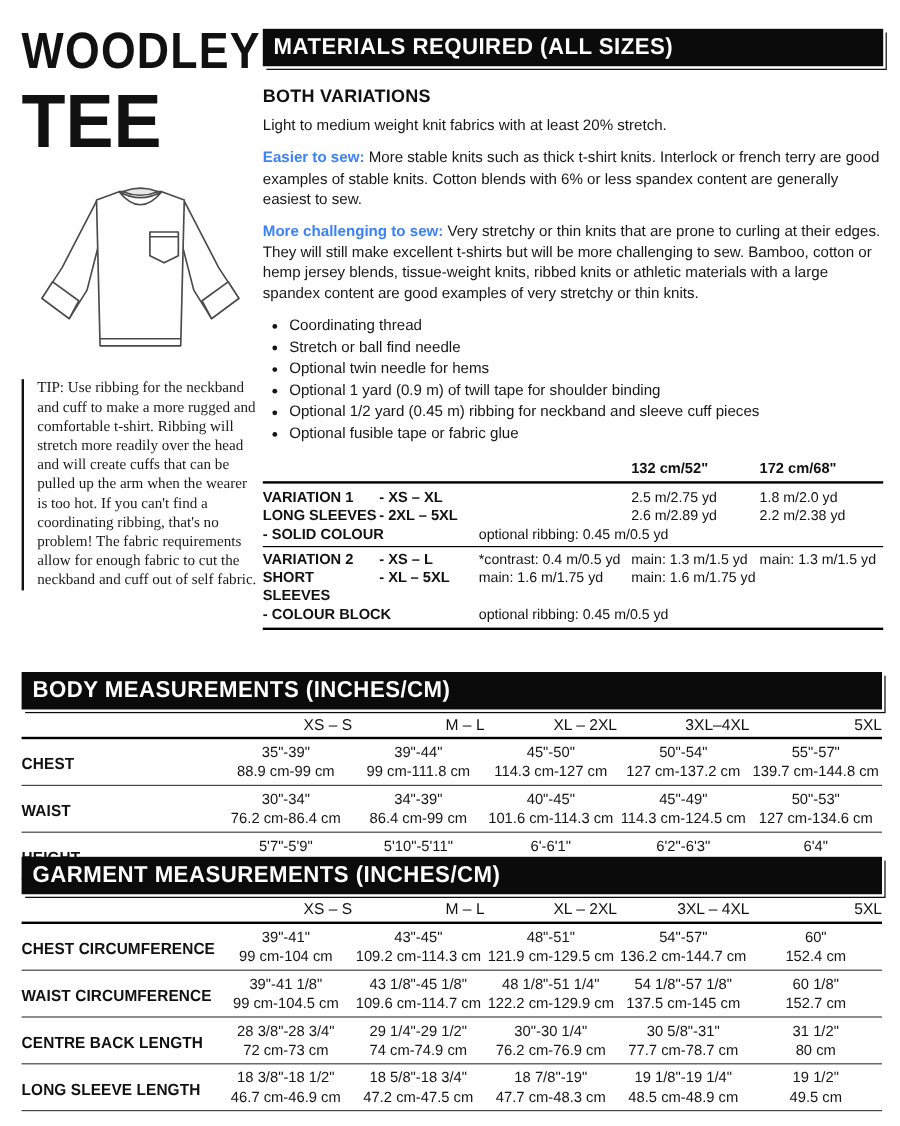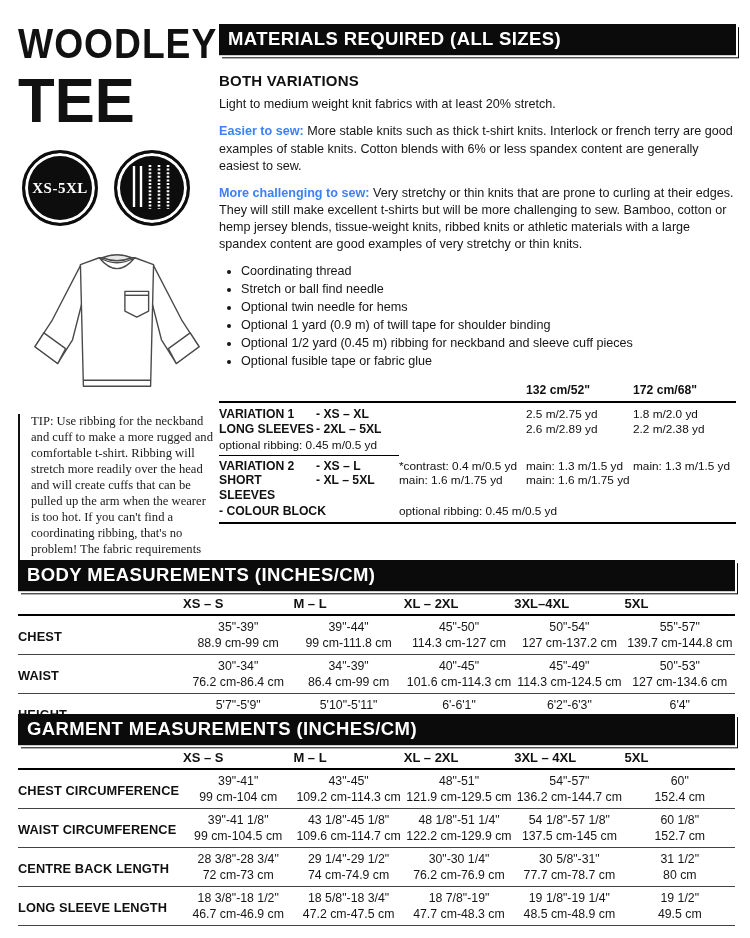--- a/index.html
+++ b/index.html
@@ -66,56 +66,38 @@
   .req-ribbing-row .req-label { border-bottom:0; }
   .req-footnote {
     font-weight:bold; font-style:italic; font-size:12.4px;
     padding:3px 0 4px; border-bottom:2px solid #000;
   }
 
   
   .meas-section { position:absolute; left:18px; width:717px; }
   .m-head-row { display:grid; grid-template-columns:165px repeat(5,1fr); margin-top:6px;
                 border-bottom:2px solid #000; padding-bottom:3px; }
-  .m-col-h { text-align:left; font-weight:bold; font-size:13px; }
+  .m-col-h { text-align:right; font-weight:normal; font-size:13px; }
   .m-row { display:grid; grid-template-columns:165px repeat(5,1fr);
            border-bottom:1.5px solid #444; padding:4px 0 2px; align-items:center; }
   .m-label { font-weight:bold; font-size:12.8px; letter-spacing:0.1px;
              transform:scaleY(1.05); }
   .m-cell { text-align:center; font-size:12.3px; line-height:1.3; color:#161616; }
 
   .icon-svg { display:block; }
 </style>
 </head>
 <body>
 
 <div class="page">
 
   <div class="left-col">
     <div class="logo-line1">WOODLEY</div>
     <div class="logo-line2">TEE</div>
 
-    <div class="badges">
-      <div class="badge">
-        <span class="size-badge-text">XS-5XL</span>
-      </div>
-      <div class="badge">
-        <span>
-          <svg class="icon-svg" width="46" height="50" viewBox="0 0 46 50">
-            <g stroke="#fff" fill="none">
-              <line x1="5" y1="3" x2="5" y2="44" stroke-width="2.4"></line>
-              <line x1="12" y1="3" x2="12" y2="44" stroke-width="2.4"></line>
-              <line x1="21" y1="2" x2="21" y2="46" stroke-width="2.6" stroke-dasharray="2 1.6"></line>
-              <line x1="30" y1="2" x2="30" y2="46" stroke-width="2.6" stroke-dasharray="2 1.6"></line>
-              <line x1="39" y1="2" x2="39" y2="46" stroke-width="2.6" stroke-dasharray="2 1.6"></line>
-            </g>
-          </svg>
-        </span>
-      </div>
-    </div>
 
     <div class="shirt-wrap">
       <svg class="icon-svg" width="198" height="168" viewBox="0 0 200 170">
         <g stroke="#4a4a4a" stroke-width="1.4" fill="#fff" stroke-linejoin="round">
 
           <path d="M63,30 L34,86 L17,112 L40,129 L55,105 L66,62 Z"></path>
           <path d="M17,112 L26,98 L48,114 L40,129 Z" fill="#fff"></path>
 
           <path d="M137,30 L166,86 L183,112 L160,129 L145,105 L134,62 Z"></path>
           <path d="M183,112 L174,98 L152,114 L160,129 Z" fill="#fff"></path>
@@ -177,20 +159,21 @@
           <div>1.8 m/2.0 yd</div>
         </div>
         <div class="req-grid">
           <div class="req-label">LONG SLEEVES</div>
           <div class="req-sizes">- 2XL – 5XL</div>
           <div></div>
           <div>2.6 m/2.89 yd</div>
           <div>2.2 m/2.38 yd</div>
         </div>
         <div class="req-ribbing-row">
+          <div class="req-label" style="border-bottom:1.5px solid #000; padding-bottom:2px;">- SOLID COLOUR</div>
           <div style="border-bottom:1.5px solid #000; padding-bottom:2px;">optional ribbing: 0.45 m/0.5 yd</div>
         </div>
         <div class="req-grid" style="padding-top:3px;">
           <div class="req-label">VARIATION 2</div>
           <div class="req-sizes">- XS – L</div>
           <div>*contrast: 0.4 m/0.5 yd</div>
           <div>main: 1.3 m/1.5 yd</div>
           <div>main: 1.3 m/1.5 yd</div>
         </div>
         <div class="req-grid">

